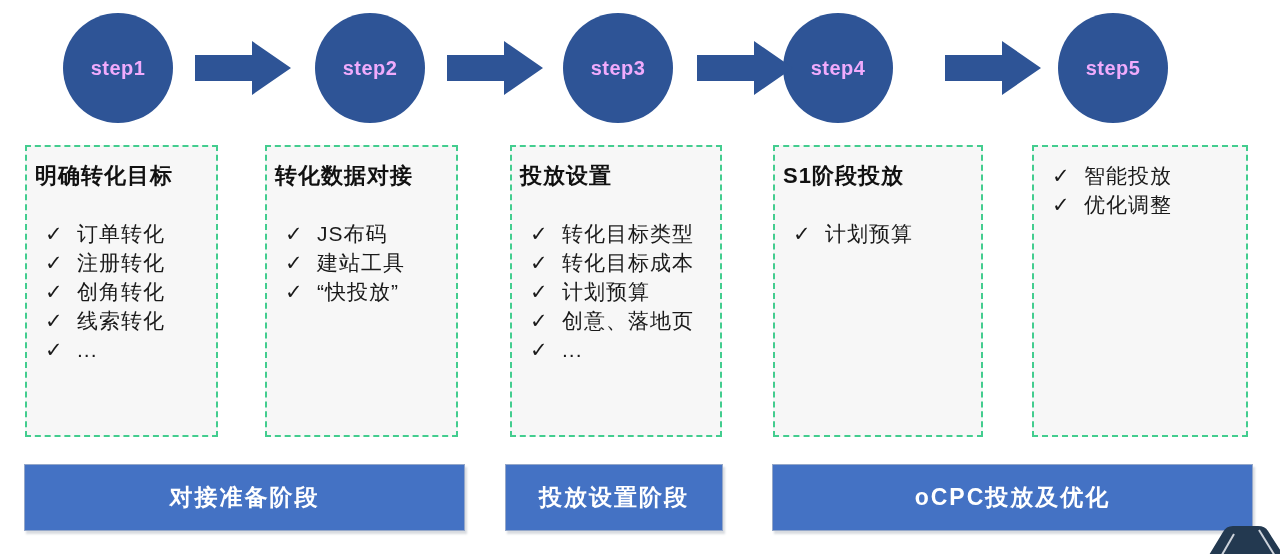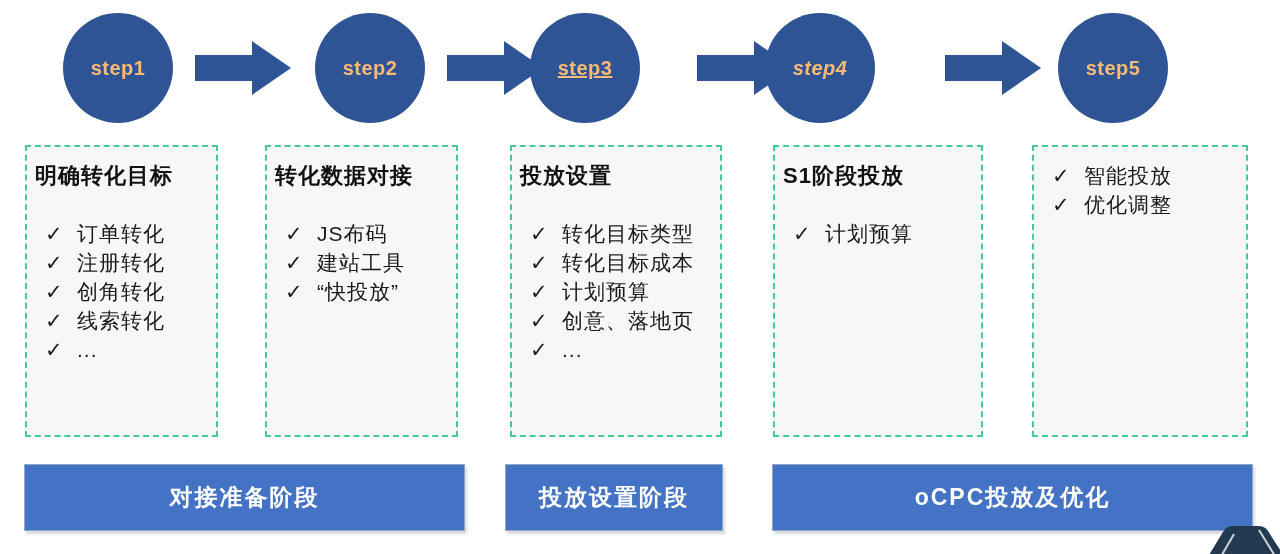--- a/index.html
+++ b/index.html
@@ -11,26 +11,26 @@
   #slide {
     position: absolute; inset: 0; width: 1280px; height: 554px; background: #ffffff;
   }
 
   
   .step-circle {
     position: absolute; top: 13px; width: 110px; height: 110px;
     border-radius: 50%;
     background: var(--circle, #2e5496);
     display: flex; align-items: center; justify-content: center;
-    color: #fdba74; font-weight: bold; font-size: 20px; letter-spacing: 0.5px;
+    color: #f0abfc; font-weight: bold; font-size: 20px; letter-spacing: 0.5px;
   }
   #circle-1 { left: 63px; }
   #circle-2 { left: 315px; }
-  #circle-3 { left: 530px; text-decoration: underline; }
-  #circle-4 { left: 765px; font-style: italic; }
+  #circle-3 { left: 563px; }
+  #circle-4 { left: 783px; }
   #circle-5 { left: 1058px; }
 
   
   .flow-arrow { position: absolute; top: 40px; width: 97px; height: 56px; color: var(--arrow, #2e5496); }
   #arrow-1 { left: 195px; }
   #arrow-2 { left: 447px; }
   #arrow-3 { left: 697px; }
   #arrow-4 { left: 945px; }
   .flow-arrow svg { display: block; }
 

